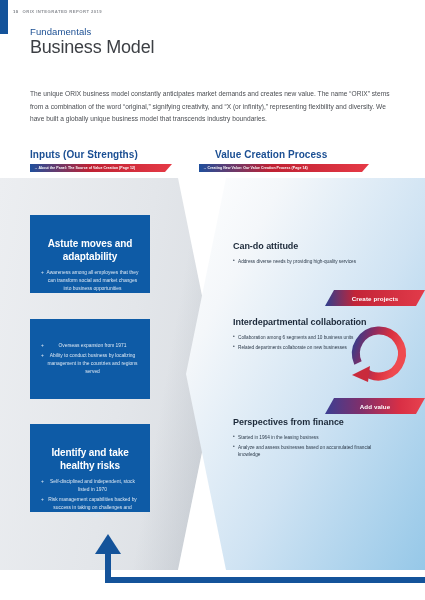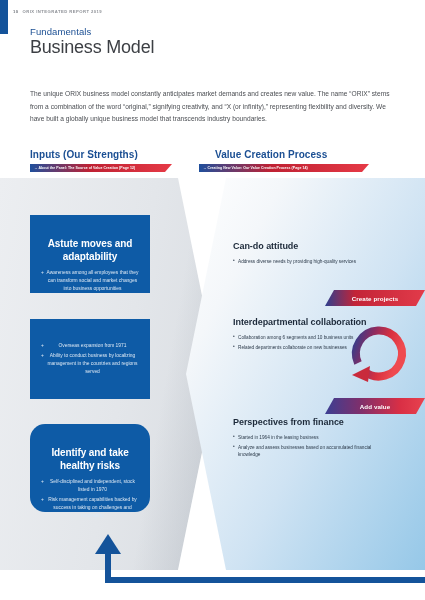--- a/index.html
+++ b/index.html
@@ -94,21 +94,21 @@
   .card ul { list-style:none; }
   .card li {
     font-size:4.9px; line-height:1.62; color:#dce8f4;
     padding-left:5px; position:relative; margin-bottom:2px;
   }
   .card li::before {
     content:"+"; position:absolute; left:0; top:0; color:#dce8f4; font-size:4.9px;
   }
   .card.c1 { top:70px;  height:78px; }
   .card.c2 { top:174px; height:80px; }
-  .card.c3 { top:279px; height:88px;border-radius:15px; }
+  .card.c3 { top:279px; height:88px; }
 
   
   .vblock { position:absolute; left:213px; width:140px;margin-left:20px; }
   .vblock h3 {
     font-size:9px; font-weight:700; color:#1d2a3a; line-height:1.28;
     margin-bottom:5px; letter-spacing:-.05px;
   }
   .vblock ul { list-style:none; }
   .vblock li {
     font-size:4.7px; line-height:1.6; color:#2c3a4a;

